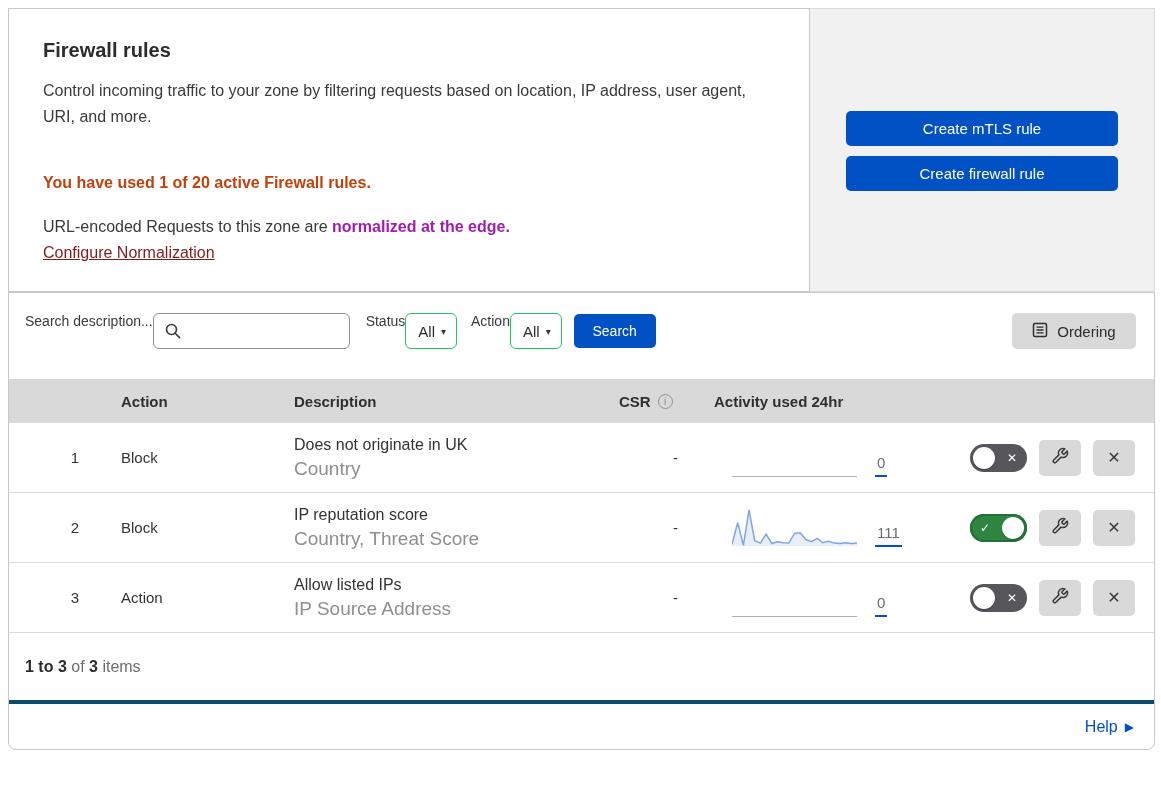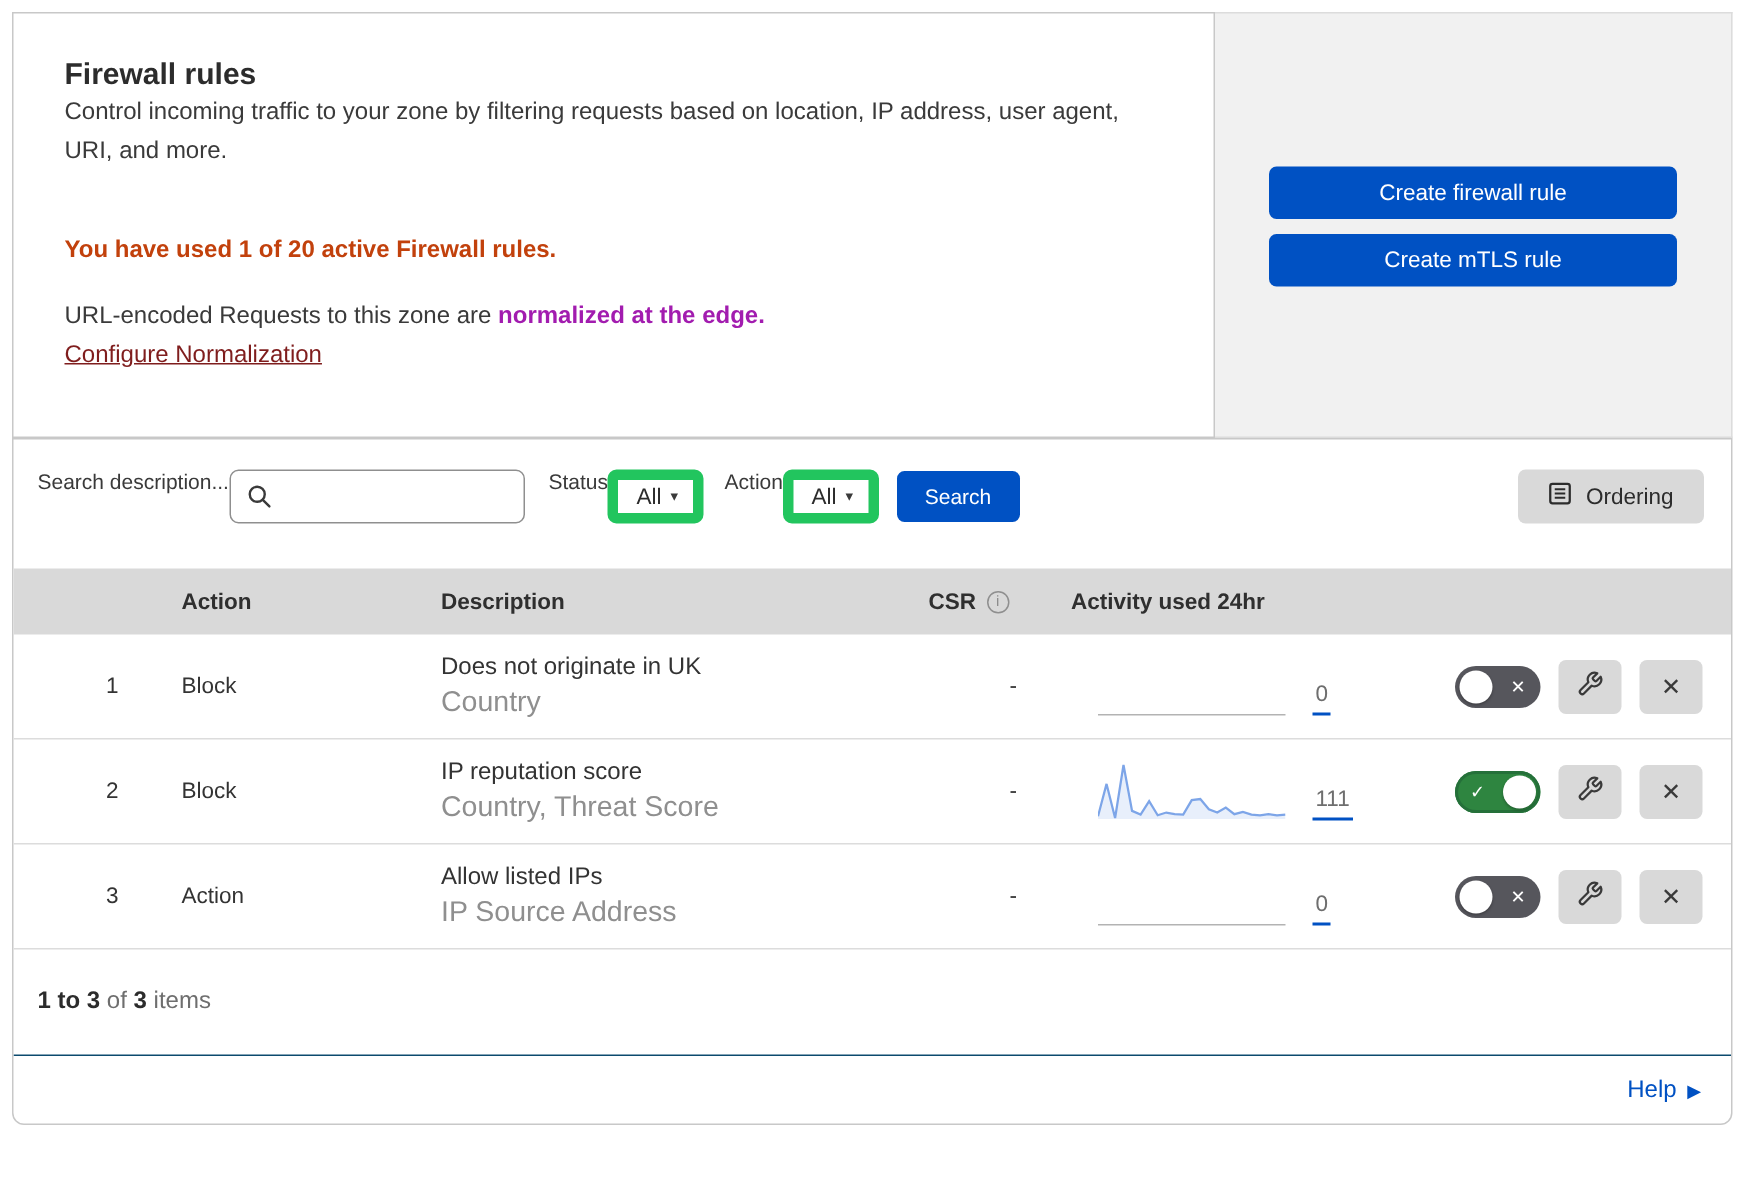--- a/index.html
+++ b/index.html
@@ -5,21 +5,21 @@
   * { margin:0; padding:0; box-sizing:border-box; }
   html,body { width:1161px; height:791px; background:#fff;
     font-family:"Liberation Sans","DejaVu Sans",sans-serif; color:#3a3a3a; }
 
   .page { padding:8px 6px 0 8px; }
 
   
   .top-section { display:flex; height:284px; }
   .intro-card { width:802px; background:#fff; border:1px solid #c8c8c8;
     padding:30px 34px; }
-  .intro-title { font-size:20px; font-weight:600; color:#2c2c2c; }
+  .intro-title { font-size:20px; font-weight:600; color:#2c2c2c; margin-bottom:16px; }
   .intro-desc { font-size:16px; line-height:26px; max-width:745px; color:#3a3a3a; }
   .intro-usage { font-size:16px; font-weight:700; color:#c2410c; margin-top:44px; }
   .intro-norm { font-size:16px; margin-top:26px; color:#3a3a3a; }
   .intro-norm b { color:#a21caf; }
   .intro-link { display:inline-block; margin-top:8px; font-size:16px;
     color:#7f1d1d; text-decoration:underline; cursor:pointer; }
 
   .cta-panel { flex:1; background:#f1f1f1; border:1px solid #dcdcdc; border-left:none;
     display:flex; flex-direction:column; align-items:center; padding-top:102px; gap:10px; }
   .btn-primary { width:272px; height:35px; background:#0051c3; color:#fff;
@@ -30,21 +30,21 @@
   .main-card { border:1px solid #c8c8c8; border-radius:0 0 8px 8px; background:#fff;
     overflow:hidden; }
 
   .filter-bar { display:flex; align-items:flex-end; padding:20px 18px 30px 16px; }
   .field { display:flex; flex-direction:row; }
   .field-label { font-size:14px; color:#3a3a3a; margin-bottom:9px; }
   .search-box { position:relative; }
   .search-input { width:197px; height:36px; border:1px solid #8f8f8f; border-radius:6px;
     padding:0 10px 0 36px; font-size:14px; font-family:inherit; color:#3a3a3a; outline:none; }
   .search-icon-wrap { position:absolute; left:12px; top:10px; pointer-events:none; }
-  .select-box { height:36px; border:7px solid #22c55e; border-radius:6px; background:#fff;
+  .select-box { height:36px; border:1px solid #22c55e; border-radius:6px; background:#fff;
     display:flex; align-items:center; gap:6px; padding:0 10px 0 12px; font-size:15px;
     color:#2c2c2c; cursor:pointer; }
   .caret { font-size:10px; color:#3a3a3a; }
   .ml16 { margin-left:16px; }
   .ml14 { margin-left:14px; }
   .btn-search { margin-left:12px; width:82px; height:34px; margin-bottom:1px;
     background:#0051c3; color:#fff; border:none; border-radius:5px; font-size:14px;
     cursor:pointer; font-family:inherit; }
   .btn-ordering { margin-left:auto; width:124px; height:36px; background:#d9d9d9;
     border:none; border-radius:5px; display:flex; align-items:center; justify-content:center;
@@ -85,21 +85,21 @@
     color:#fff; font-size:12px; font-weight:700; }
   .toggle.off .mark { right:10px; }
   .toggle.on  .mark { left:10px; }
 
   .icon-btn { width:42px; height:36px; border:none; border-radius:5px; background:#d9d9d9;
     display:flex; align-items:center; justify-content:center; cursor:pointer; }
   .x-glyph { font-size:16px; color:#3a3a3a; }
 
   
   .items-footer { height:71px; display:flex; align-items:center; padding-left:16px;
-    border-bottom:1px solid #0c4a6e; font-size:16px; color:#6e6e6e; }
+    border-bottom:4px solid #0c4a6e; font-size:16px; color:#6e6e6e; }
   .items-footer b { color:#2c2c2c; }
   .help-footer { height:45px; display:flex; align-items:center; justify-content:flex-end;
     padding-right:20px; }
   .help-link { color:#0051c3; font-size:16px; text-decoration:none; cursor:pointer;
     display:flex; align-items:center; gap:7px; }
   .help-arrow { font-size:12px; }
 </style>
 </head>
 <body>
 
@@ -107,22 +107,22 @@
 
   <div class="top-section">
     <div class="intro-card">
       <div class="intro-title">Firewall rules</div>
       <div class="intro-desc">Control incoming traffic to your zone by filtering requests based on location, IP address, user agent, URI, and more.</div>
       <div class="intro-usage">You have used 1 of 20 active Firewall rules.</div>
       <div class="intro-norm"><span>URL-encoded Requests to this zone are </span><b>normalized at the edge.</b></div>
       <a class="intro-link">Configure Normalization</a>
     </div>
     <div class="cta-panel">
+      <button class="btn-primary">Create mTLS rule</button>
       <button class="btn-primary">Create firewall rule</button>
-      <button class="btn-primary">Create mTLS rule</button>
     </div>
   </div>
 
   <div class="main-card">
 
     <div class="filter-bar">
       <div class="field">
         <span class="field-label">Search description...</span>
         <span class="search-box">
           <span class="search-icon-wrap">

